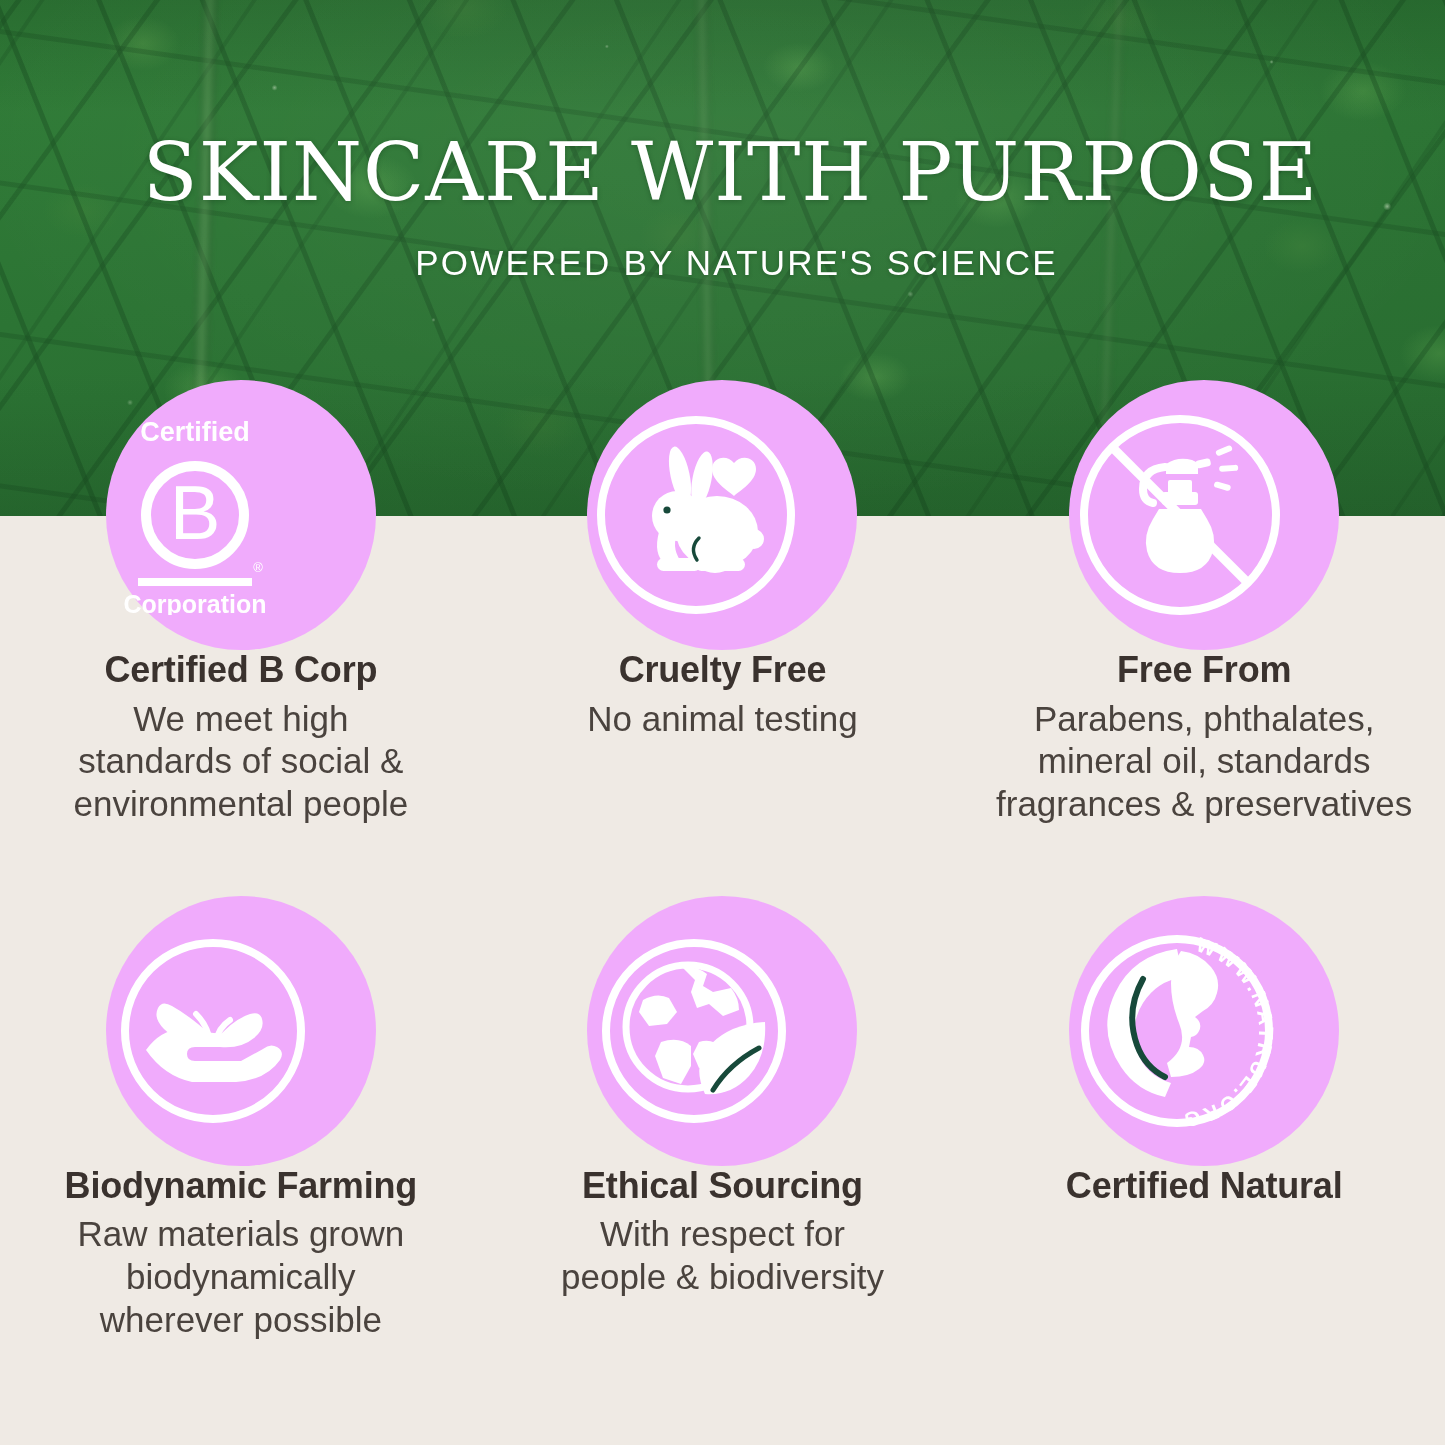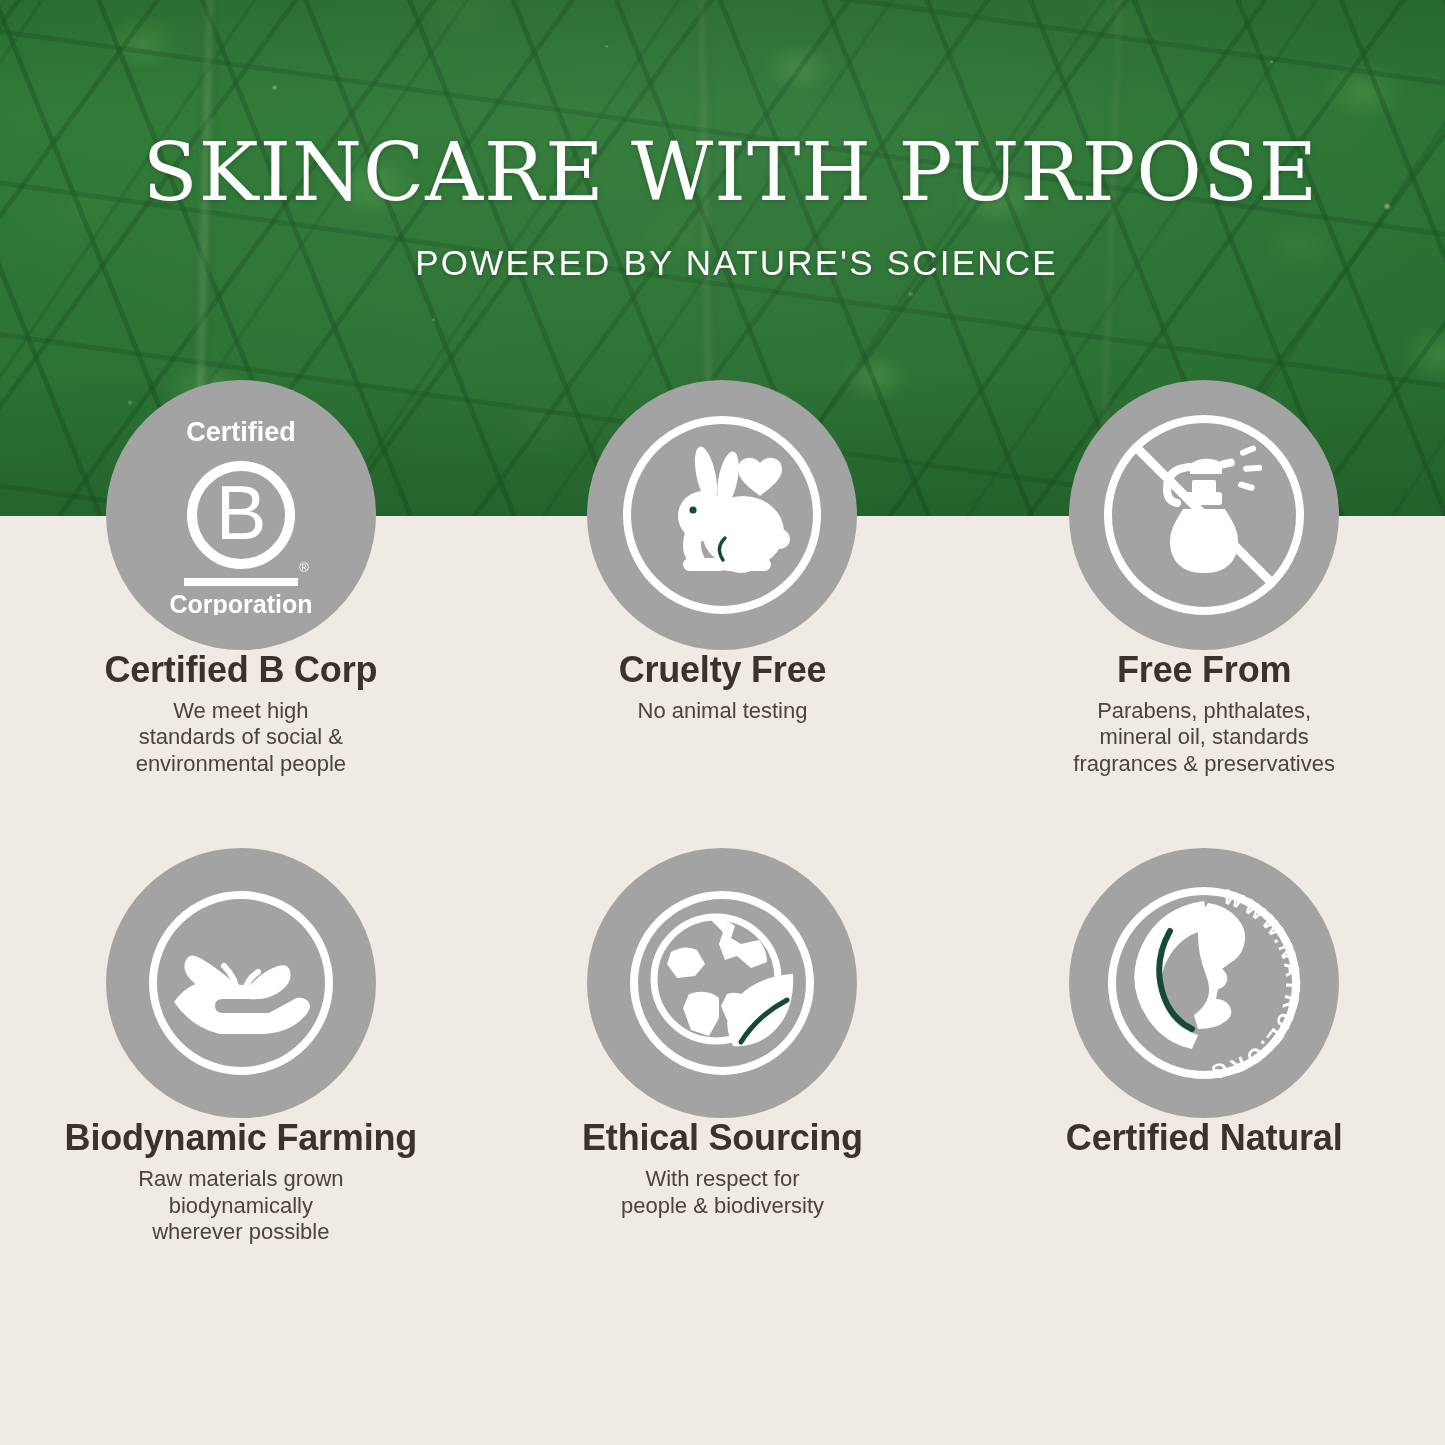--- a/index.html
+++ b/index.html
@@ -138,40 +138,40 @@
     row-gap:62px;
   }
   .cell {
     display:flex;
     flex-direction:column;
     align-items:center;
   }
   .badge {
     width:270px; height:270px;
     border-radius:50%;
-    background:#a3a3a3;
+    background:#f0abfc;
     display:flex;
     align-items:center;
-    justify-content:center;
+    justify-content:flex-start;
     flex:0 0 auto;
   }
   .badge svg { display:block; }
 
   .cap-title {
     font-weight:700;
     font-size:36px;
     line-height:1.1;
     color:#3A322E;
     text-align:center;
     letter-spacing:-.2px;
   }
   .cap-body {
     margin-top:8px;
     font-weight:400;
-    font-size:22px;
+    font-size:35px;
     line-height:1.22;
     color:#4A433E;
     text-align:center;
     max-width:420px;
   }
   .cap-body br { line-height:1.22; }
 
   
   .row2 .badge { margin-top:8px; }
 </style>

